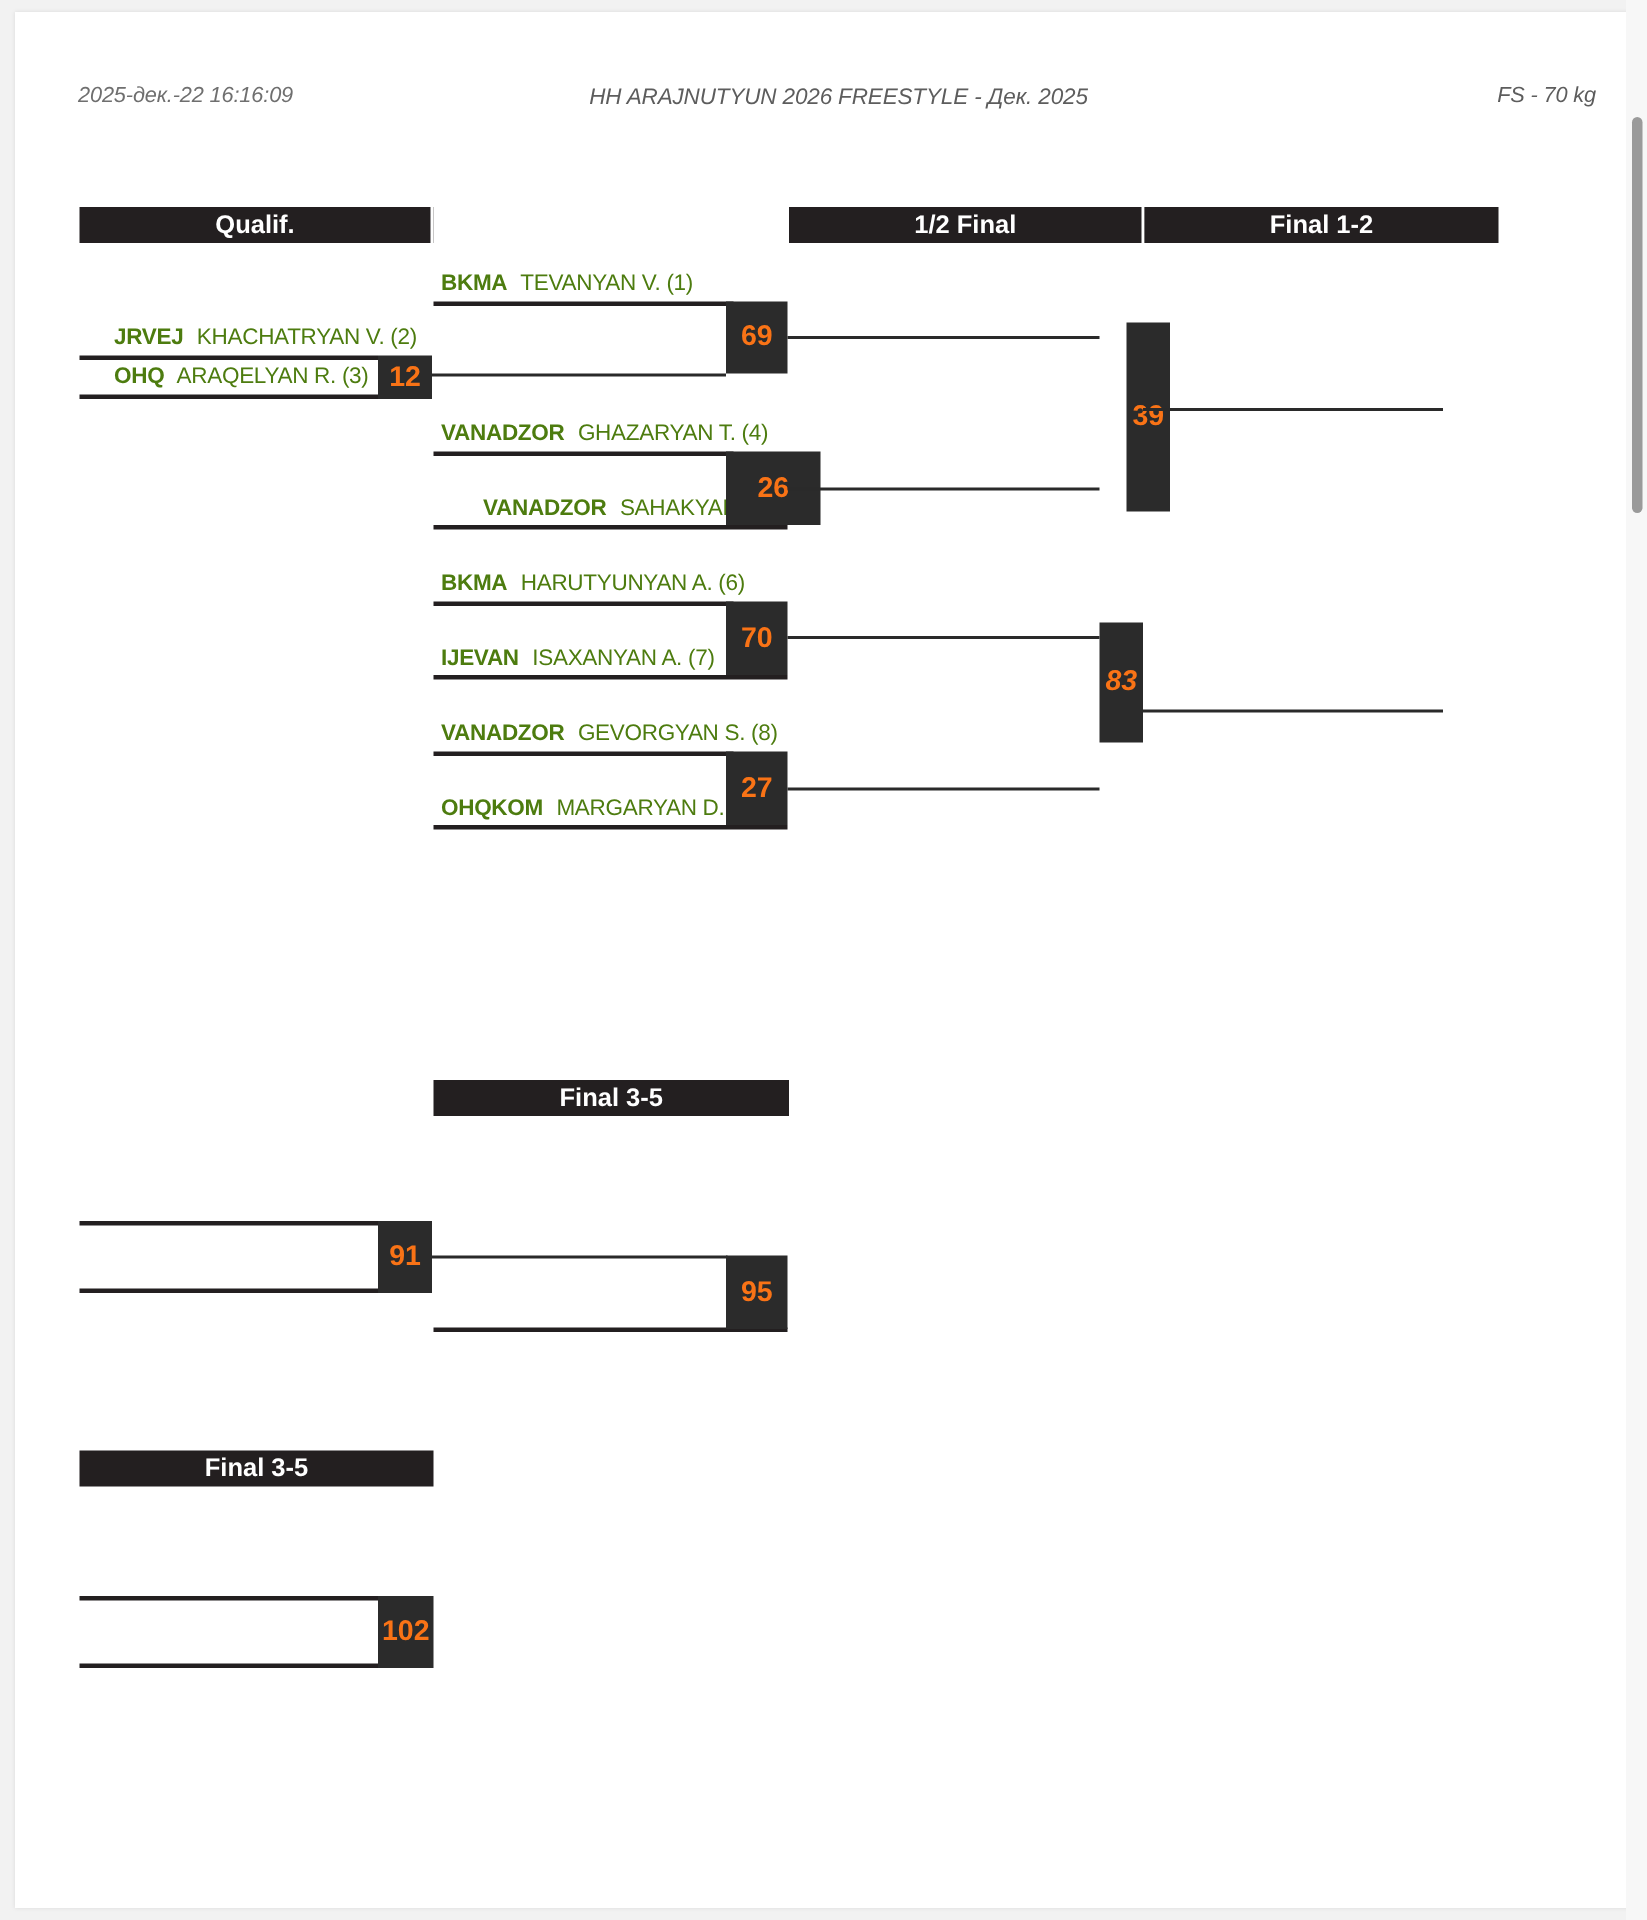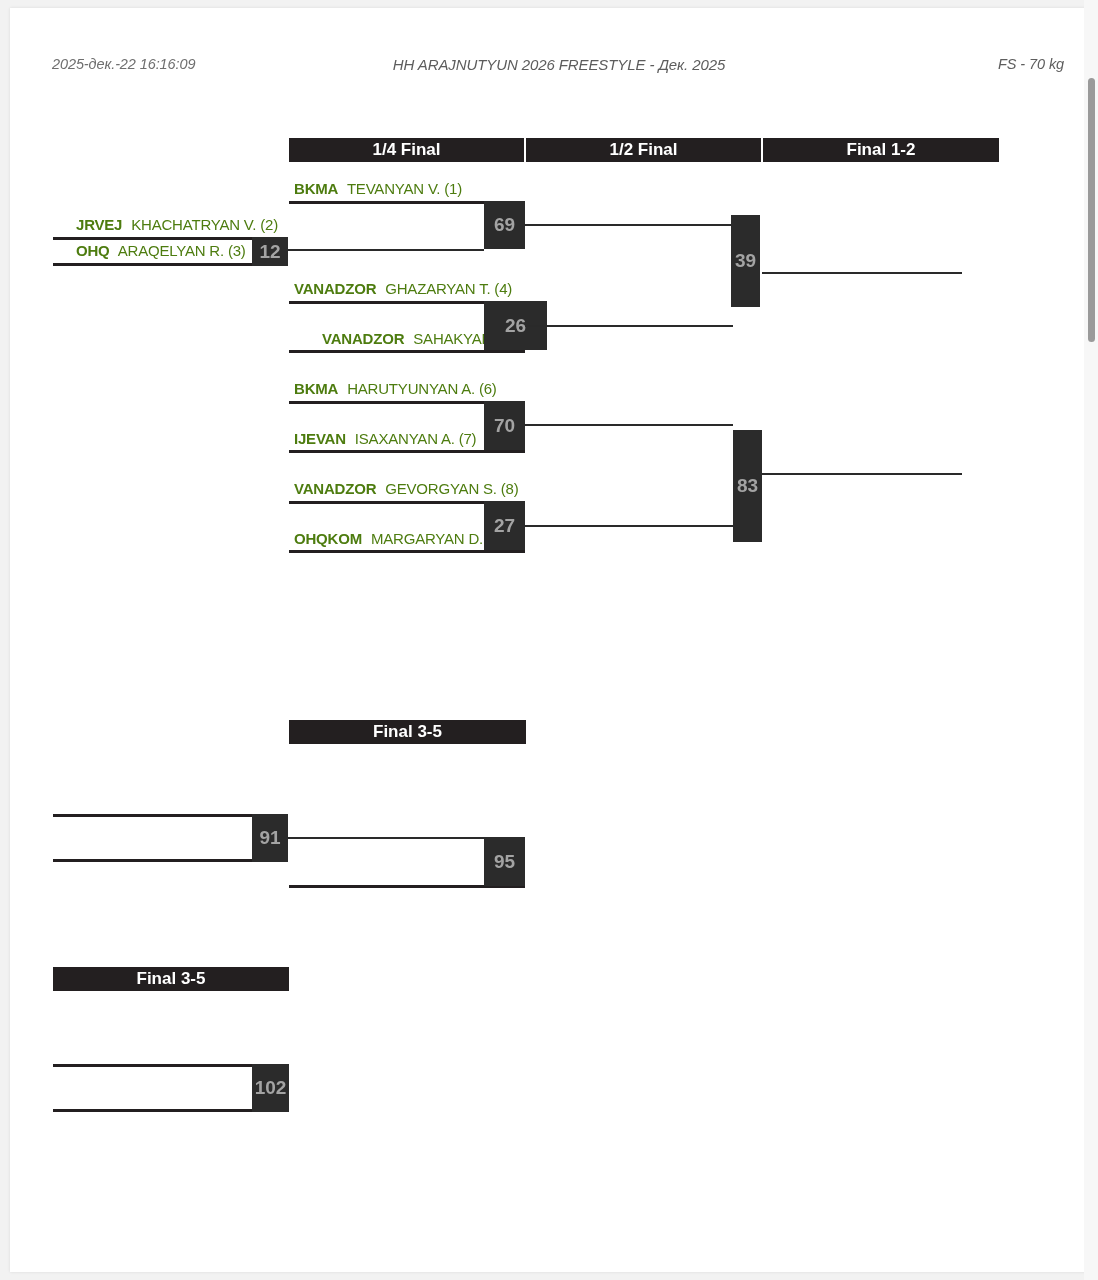--- a/index.html
+++ b/index.html
@@ -58,21 +58,21 @@
 
   
   .hline {
     position: absolute;
     background: #231f20;
     height: 3px;
   }
   .scorebox {
     position: absolute;
     background: #2b2b2b;
-    color: #a3a3a3;
+    color: #f97316;
     font-weight: bold;
     font-size: 19px;
     display: flex;
     align-items: center;
     justify-content: center;
     box-sizing: border-box;
   }
   .connector {
     position: absolute;
     background: #2a2a2a;
@@ -93,21 +93,21 @@
 </head>
 <body>
 
 <div id="page">
   <div id="sheet">
 
     <div class="meta meta-date">2025-дек.-22 16:16:09</div>
     <div class="meta meta-title">HH ARAJNUTYUN 2026 FREESTYLE - Дек. 2025</div>
     <div class="meta meta-cat">FS - 70 kg</div>
 
-    <div class="hdrbar" style="left:279px; top:130px; width:237px;">1/4 Final</div>
+    <div class="hdrbar" style="left:43px;  top:130px; width:236px;">Qualif.</div>
     <div class="hdrbar" style="left:516px; top:130px; width:237px;">1/2 Final</div>
     <div class="hdrbar last" style="left:753px; top:130px; width:236px;">Final 1-2</div>
 
     <div class="wname" style="left:66px; top:208px;">
       <span class="club" style="margin-right: 5px;">JRVEJ</span>
       <span class="person">KHACHATRYAN V. (2)</span>
     </div>
     <div class="hline" style="left:43px; top:229px; width:199px;"></div>
 
     <div class="wname" style="left:66px; top:234px;">
@@ -165,25 +165,25 @@
     <div class="wname" style="left:284px; top:522px;">
       <span class="club" style="margin-right: 5px;">OHQKOM</span>
       <span class="person">MARGARYAN D.</span>
     </div>
     <div class="hline" style="left:279px; top:542px; width:236px;"></div>
 
     <div class="scorebox" style="left:474px; top:493px; width:41px; height:49px;">27</div>
 
     <div class="connector" style="left:515px; top:216px; width:208px;"></div>
     <div class="connector" style="left:515px; top:317px; width:208px;"></div>
-    <div class="scorebox" style="left:721px; top:207px; width:29px; height:92px;">39</div>
+    <div class="scorebox" style="left:741px; top:207px; width:29px; height:126px;">39</div>
 
     <div class="connector" style="left:515px; top:416px; width:208px;"></div>
     <div class="connector" style="left:515px; top:517px; width:208px;"></div>
-    <div class="scorebox" style="left:723px; top:422px; width:29px; height:112px;">83</div>
+    <div class="scorebox" style="left:723px; top:407px; width:29px; height:80px;font-style:italic;">83</div>
 
     <div class="connector" style="left:752px; top:264px; width:200px;"></div>
     <div class="connector" style="left:752px; top:465px; width:200px;"></div>
 
     <div class="hdrbar last" style="left:279px; top:712px; width:237px;">Final 3-5</div>
 
     <div class="hline" style="left:43px; top:806px; width:199px;"></div>
     <div class="hline" style="left:43px; top:851px; width:199px;"></div>
     <div class="scorebox" style="left:242px; top:806px; width:36px; height:48px;">91</div>
 

